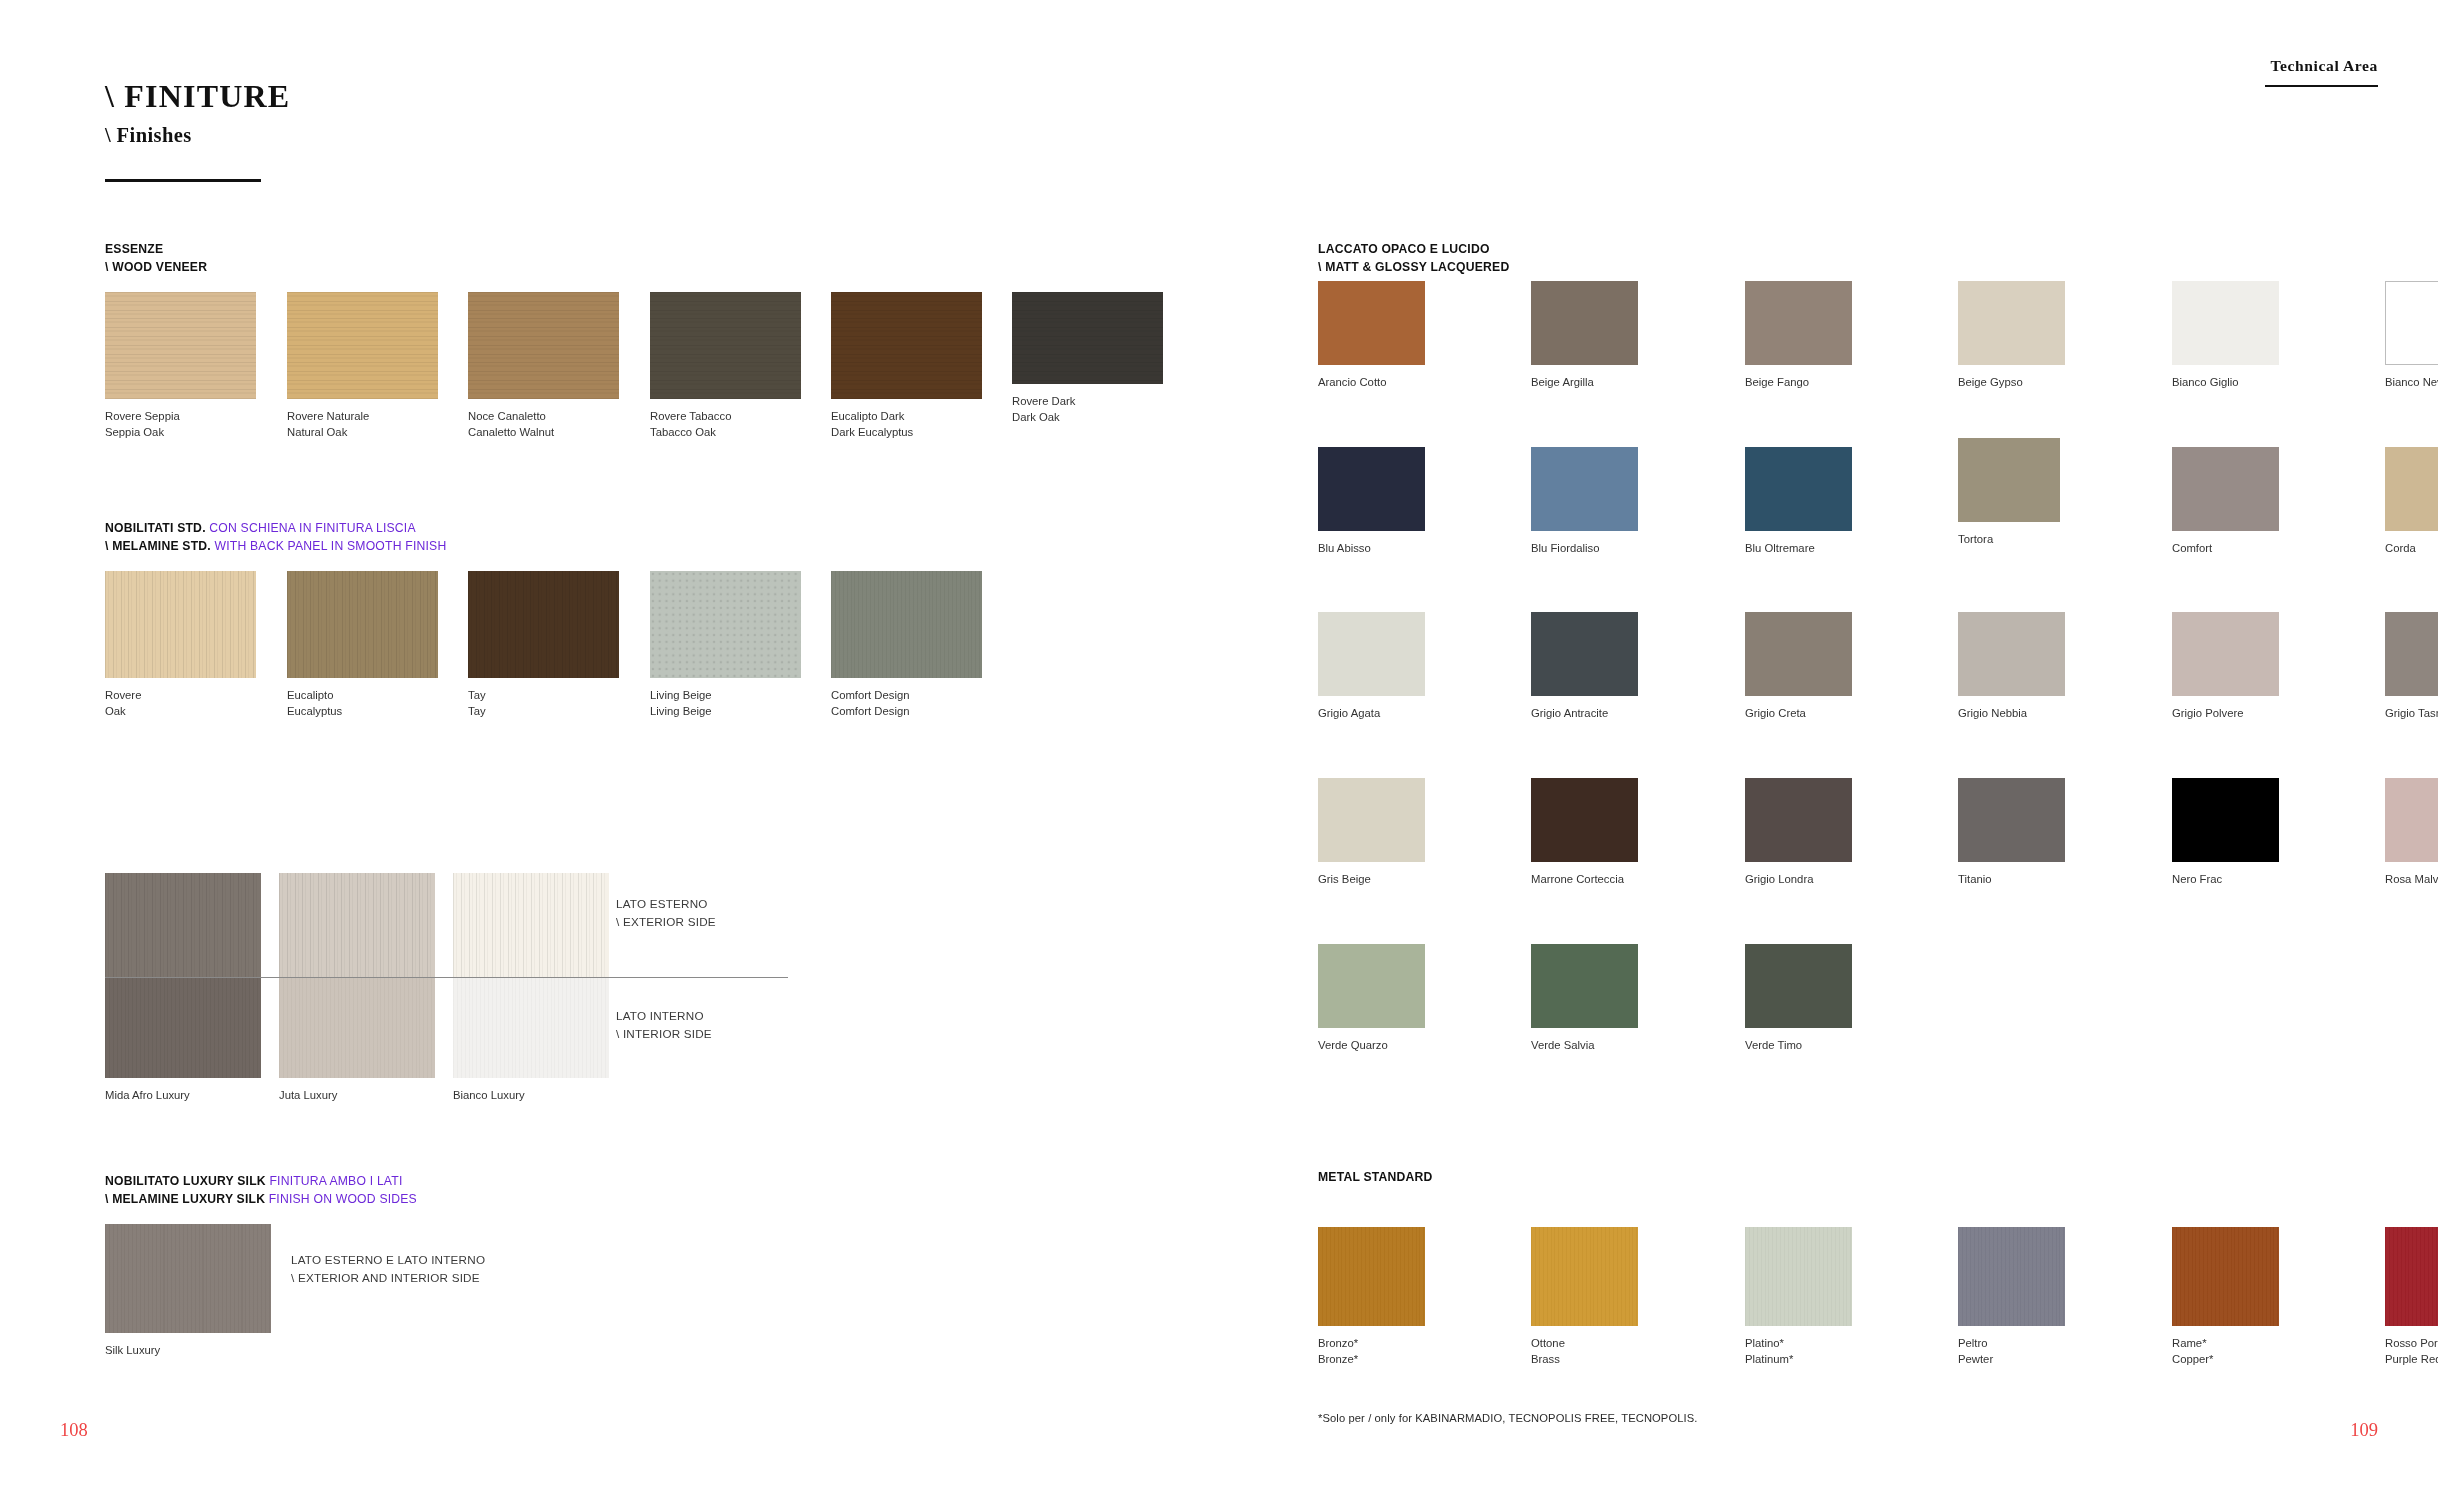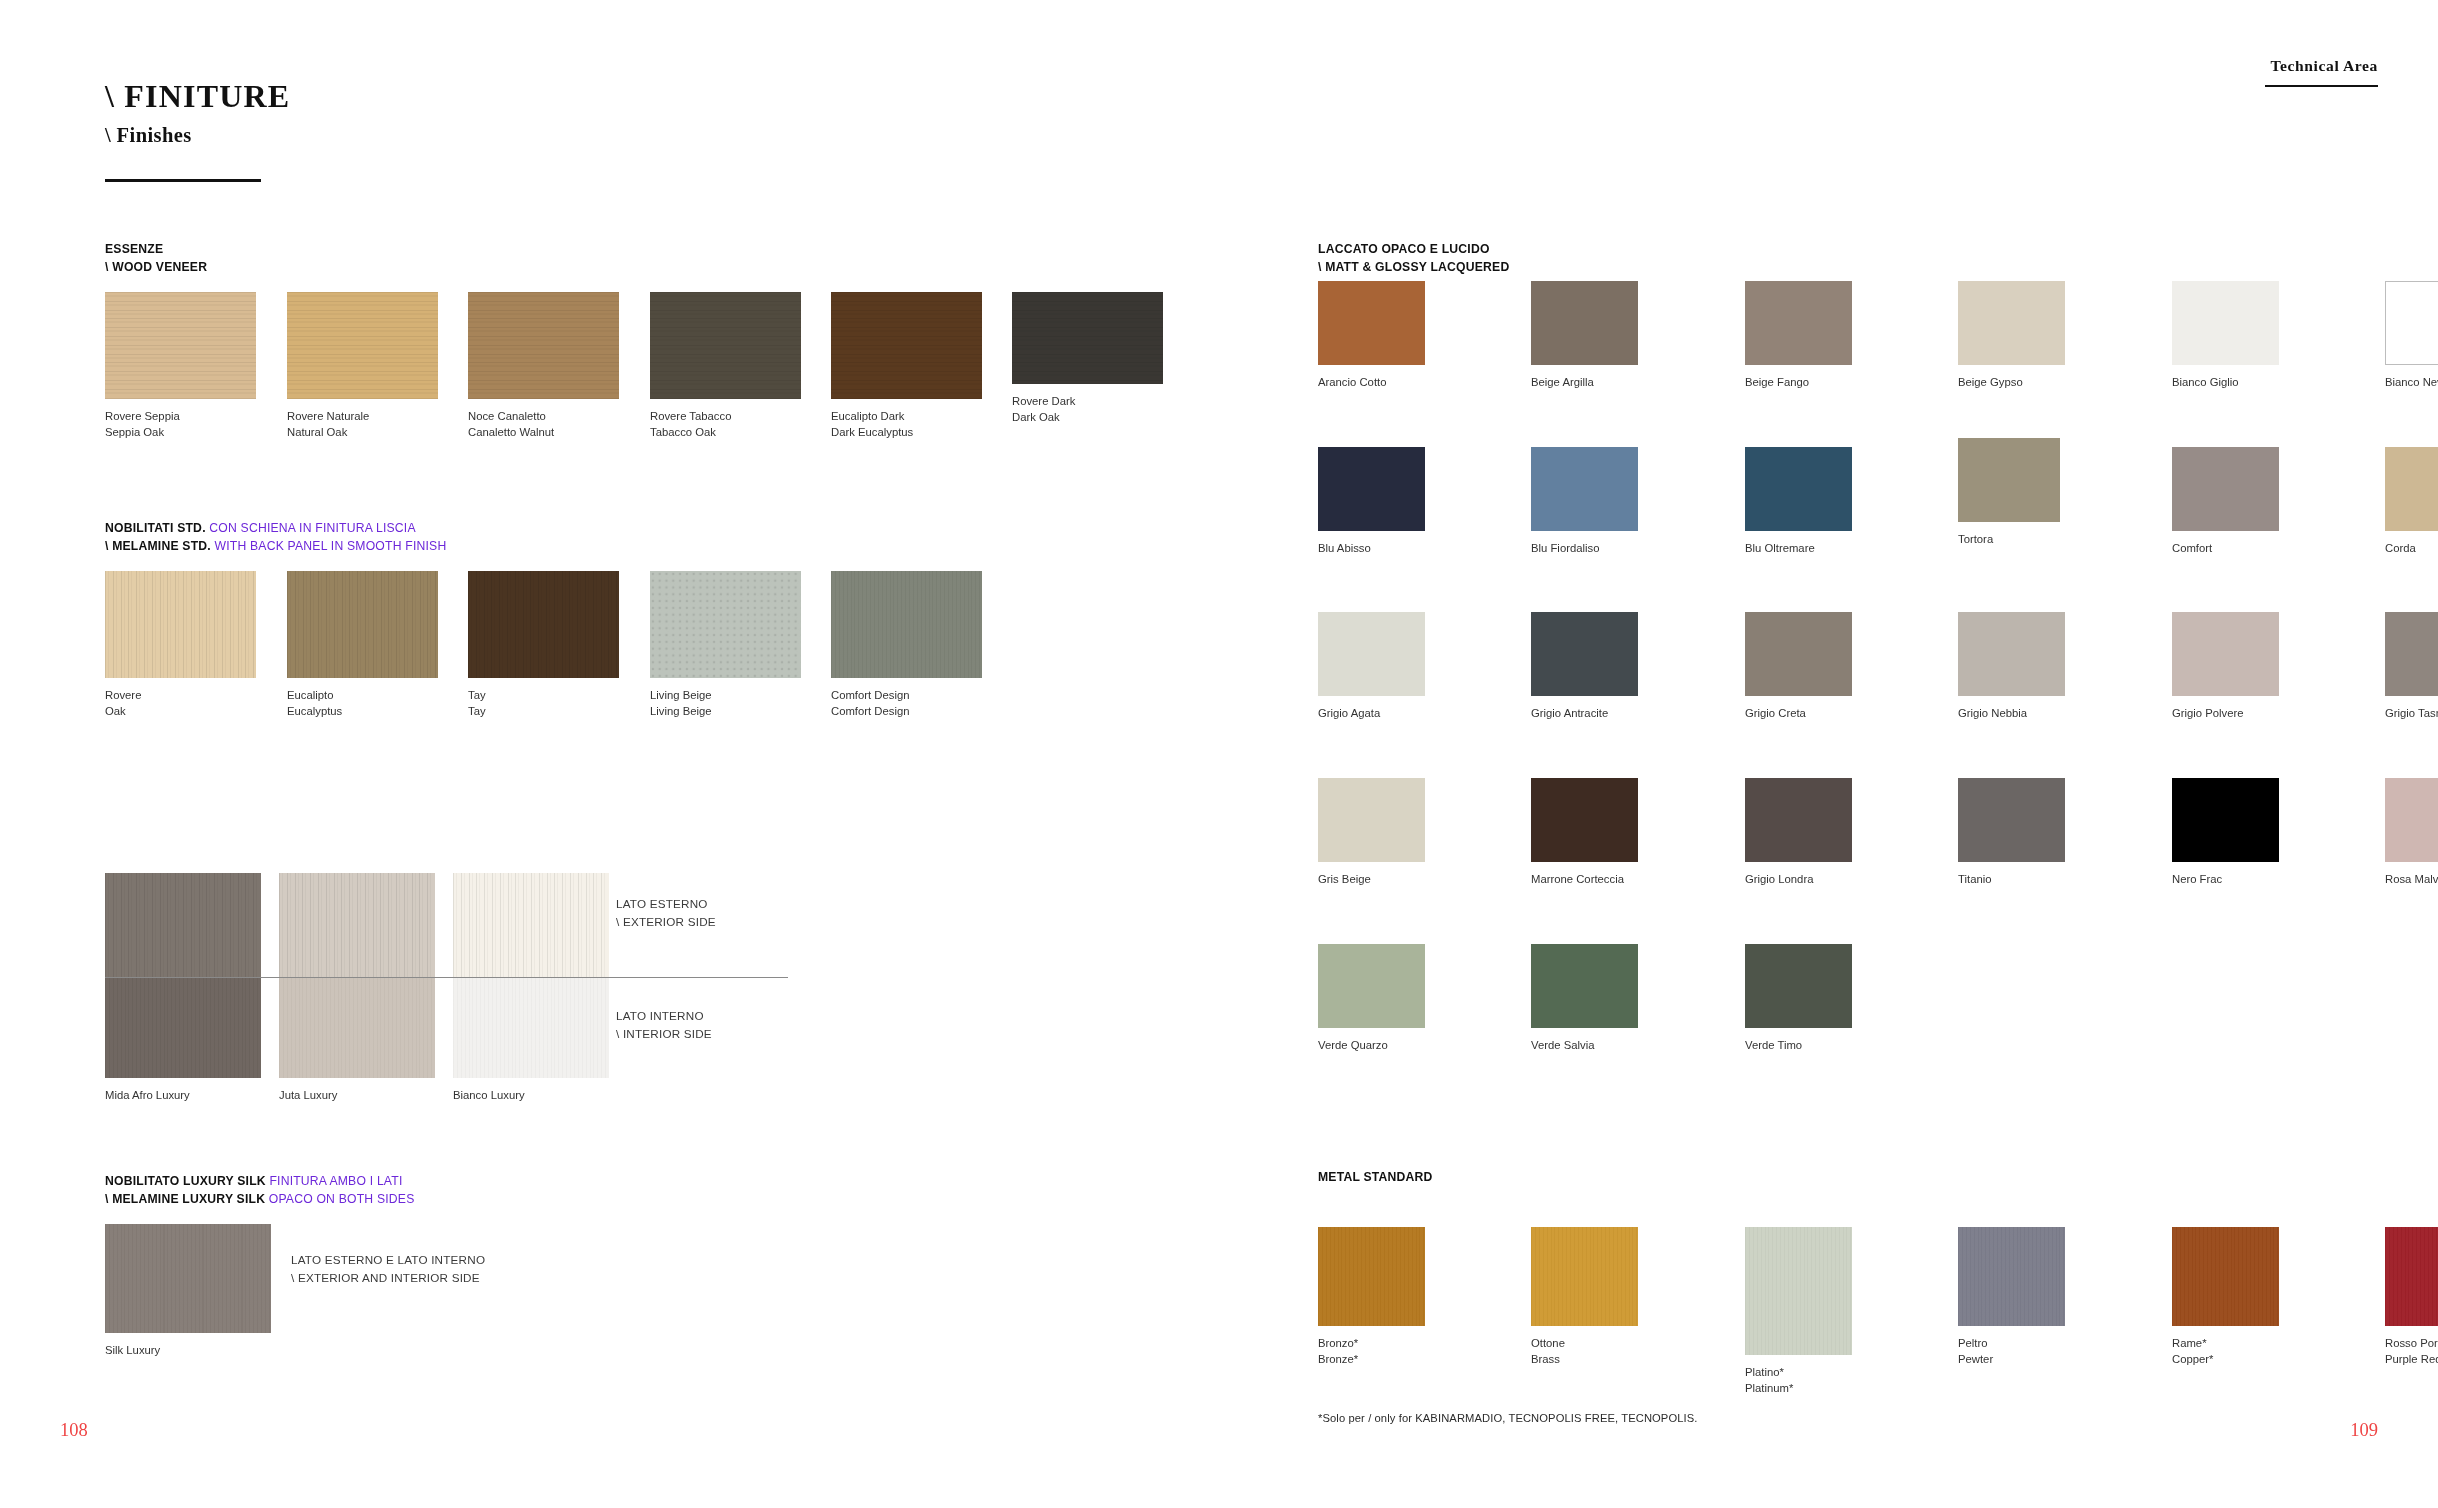--- a/index.html
+++ b/index.html
@@ -204,21 +204,21 @@
     <span>LATO ESTERNO</span><br>
     <span>\ EXTERIOR SIDE</span>
   </div>
   <div class="side-note" style="left:616px;top:1007px;">
     <span>LATO INTERNO</span><br>
     <span>\ INTERIOR SIDE</span>
   </div>
 
   <div class="sec-head" style="left:105px;top:1173px;">
     <span class="l1"><span class="b">NOBILITATO LUXURY SILK</span><span class="n"> FINITURA AMBO I LATI</span></span>
-    <span class="l2"><span class="b">\ MELAMINE LUXURY SILK</span><span class="n"> OPACO ON BOTH SIDES</span></span>
+    <span class="l2"><span class="b">\ MELAMINE LUXURY SILK</span><span class="n"> FINISH ON WOOD SIDES</span></span>
   </div>
   <div id="silk-grid">
       <div class="swatch" style="left: 105px; top: 1224px; width: 166px; height: 109px;">
         <div class="chip grain-soft" style="background: rgb(133, 124, 118);"></div>
         <div class="cap"><span class="c1">Silk Luxury</span></div>
       </div>
     </div>
   <div class="side-note" style="left:291px;top:1251px;">
     <span>LATO ESTERNO E LATO INTERNO</span><br>
     <span>\ EXTERIOR AND INTERIOR SIDE</span>
@@ -344,21 +344,21 @@
   </div>
   <div id="metal-grid">
       <div class="swatch" style="left: 1318px; top: 1227px; width: 107px; height: 99px;">
         <div class="chip grain-soft" style="background: rgb(180, 120, 31);"></div>
         <div class="cap"><span class="c1">Bronzo*</span><br><span class="c2">Bronze*</span></div>
       </div>
       <div class="swatch" style="left: 1531px; top: 1227px; width: 107px; height: 99px;">
         <div class="chip grain-soft" style="background: rgb(207, 154, 50);"></div>
         <div class="cap"><span class="c1">Ottone</span><br><span class="c2">Brass</span></div>
       </div>
-      <div class="swatch" style="left: 1745px; top: 1227px; width: 107px; height: 128px;">
+      <div class="swatch" style="left: 1745px; top: 1227px; width: 107px; height: 99px;">
         <div class="chip grain-soft" style="background: rgb(204, 210, 196);"></div>
         <div class="cap"><span class="c1">Platino*</span><br><span class="c2">Platinum*</span></div>
       </div>
       <div class="swatch" style="left: 1958px; top: 1227px; width: 107px; height: 99px;">
         <div class="chip grain-soft" style="background: rgb(124, 125, 139);"></div>
         <div class="cap"><span class="c1">Peltro</span><br><span class="c2">Pewter</span></div>
       </div>
       <div class="swatch" style="left: 2172px; top: 1227px; width: 107px; height: 99px;">
         <div class="chip grain-soft" style="background: rgb(154, 75, 27);"></div>
         <div class="cap"><span class="c1">Rame*</span><br><span class="c2">Copper*</span></div>

